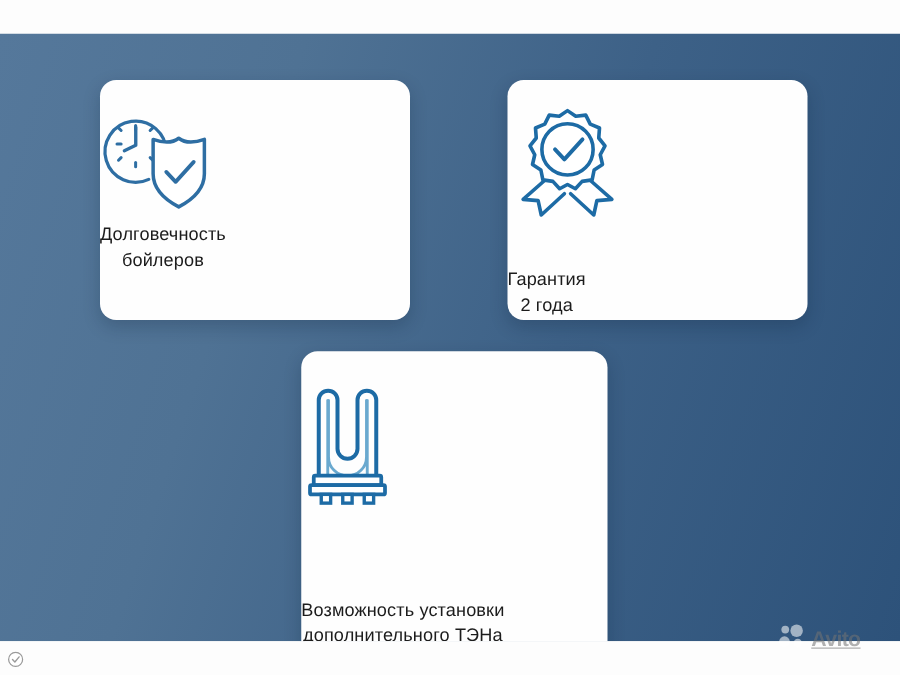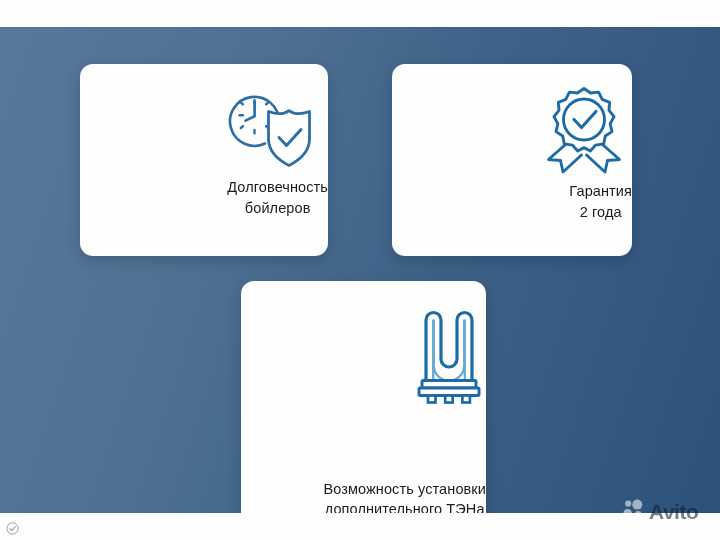--- a/index.html
+++ b/index.html
@@ -43,25 +43,25 @@
   }
 
   
   .card {
     position: absolute;
     background: #fefefe;
     border-radius: 13px;
     box-shadow: 0 5px 14px rgba(10, 28, 48, 0.22);
     display: flex;
     flex-direction: column;
-    align-items: flex-end;
+    align-items: flex-start;
     box-sizing: border-box;
   }
   .card-1 { left: 80px;  top: 37px;  width: 248px; height: 192px; padding-top: 21px; }
-  .card-2 { left: 392px; top: 37px;  width: 240px; height: 192px; padding-top: 21px; }
+  .card-2 { left: 406px; top: 37px;  width: 240px; height: 192px; padding-top: 21px; gap: 32px; }
   .card-3 { left: 241px; top: 254px; width: 245px; height: 287px; padding-top: 24px; }
 
   .card-icon {
     display: block;
     flex: 0 0 auto;
   }
   .card-label {
     margin-top: auto;
     margin-bottom: 0;
     text-align: center;
@@ -81,27 +81,28 @@
     position: absolute;
     left: 623px;
     top: 498px;
     display: flex;
     align-items: center;
     gap: 4px;
     opacity: 0.55;
     pointer-events: none;
   }
   #avito-watermark .avito-text {
-    font-size: 21px;
+    font-size: 17px;
     font-weight: bold;
-    color: #0f172a;
+    color: #737373;
     line-height: 1;
     letter-spacing: -0.5px;
     font-family: "Liberation Sans", sans-serif;
     text-shadow: 0 0 1px rgba(0,0,0,0.07);
+    text-decoration: underline;
   }
 
   
   #verified-badge {
     position: absolute;
     left: 6px;
     top: 521px;
     width: 13px;
     height: 13px;
   }

